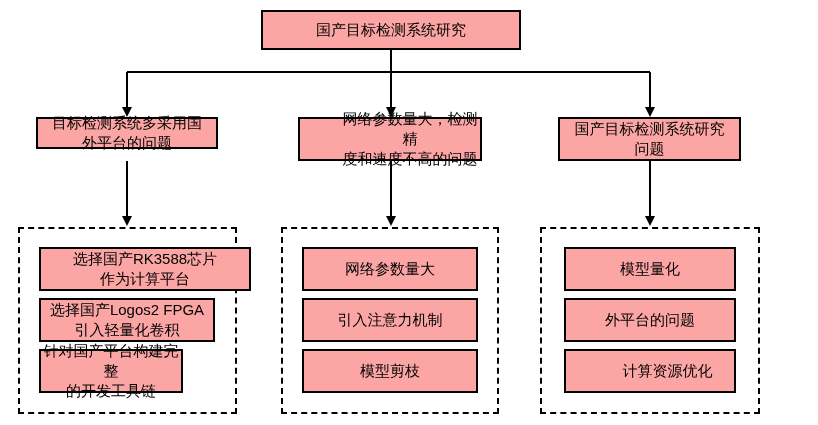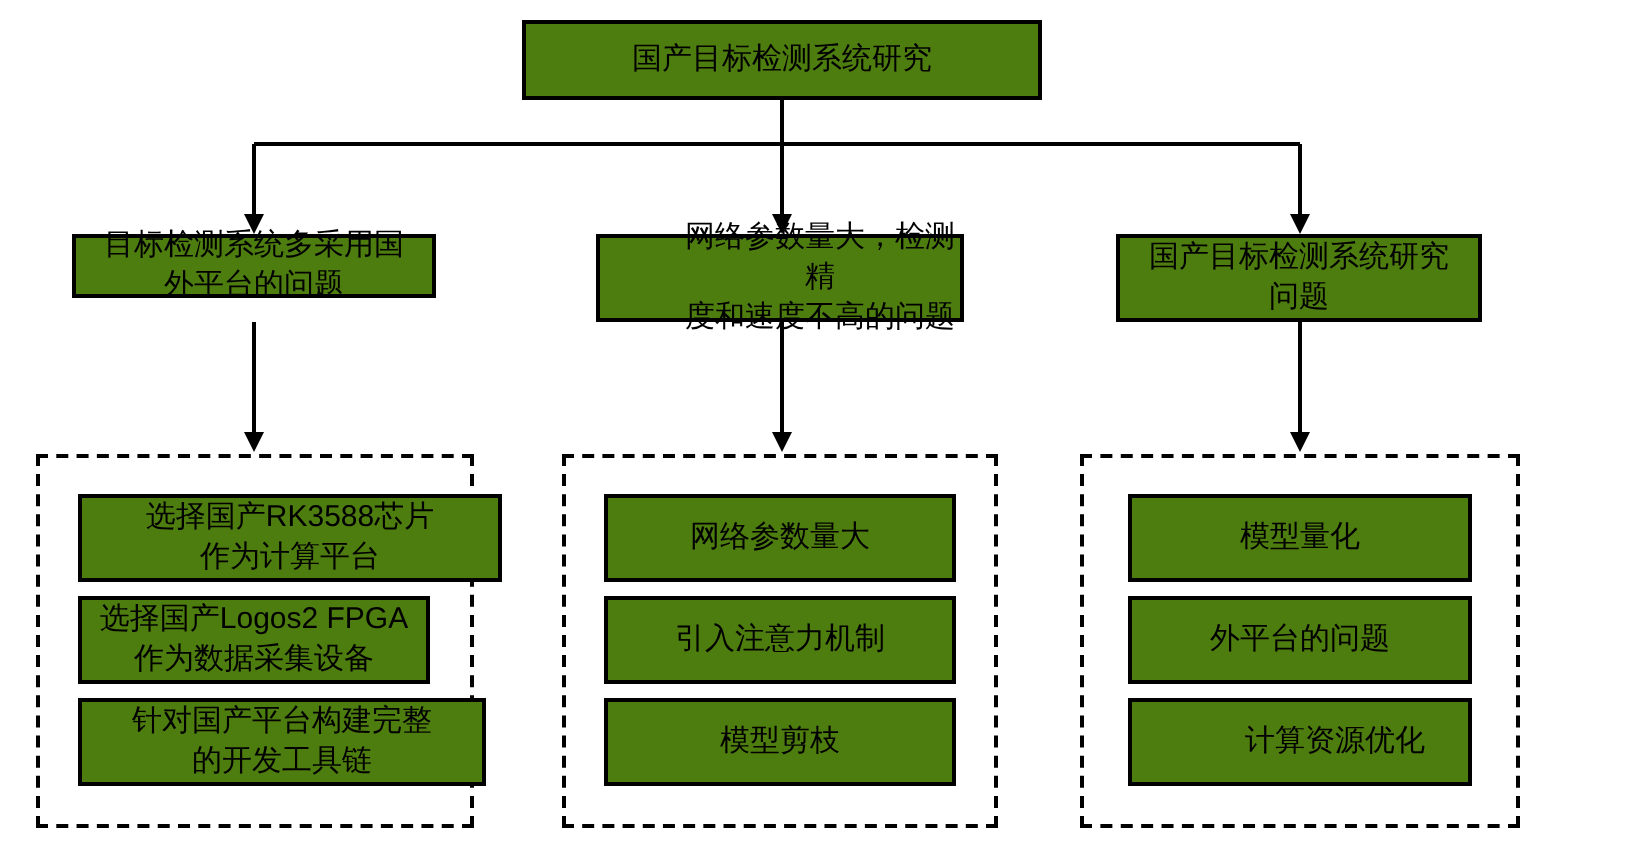--- a/index.html
+++ b/index.html
@@ -20,21 +20,21 @@
     left: 0;
     top: 0;
     width: 818px;
     height: 425px;
     pointer-events: none;
   }
   .box {
     position: absolute;
     box-sizing: border-box;
     border: 2px solid #000000;
-    background: #4d7c0f;
+    background: #fca5a5;
     display: flex;
     align-items: center;
     justify-content: center;
     text-align: center;
     white-space: pre-line;
     color: #000000;
     font-size: 15px;
     line-height: 20px;
   }
   .group {
@@ -80,22 +80,22 @@
 外平台的问题</div>
   <div class="box" style="left:298px; top:117px; width:184px; height:44px;padding-left:40px;">网络参数量大，检测精
 度和速度不高的问题</div>
   <div class="box" style="left:558px; top:117px; width:183px; height:44px;">国产目标检测系统研究
 问题</div>
 
   <div class="group" style="left:18px; top:227px; width:219px; height:187px;"></div>
   <div class="box" style="left:39px; top:247px; width:212px; height:44px;">选择国产RK3588芯片
 作为计算平台</div>
   <div class="box" style="left:39px; top:298px; width:176px; height:44px;">选择国产Logos2 FPGA
-作为数据采集设备</div>
-  <div class="box" style="left:39px; top:349px; width:204px; height:44px;">针对国产平台构建完整
+引入轻量化卷积</div>
+  <div class="box" style="left:39px; top:349px; width:144px; height:44px;">针对国产平台构建完整
 的开发工具链</div>
 
   <div class="group" style="left:281px; top:227px; width:218px; height:187px;"></div>
   <div class="box" style="left:302px; top:247px; width:176px; height:44px;">网络参数量大</div>
   <div class="box" style="left:302px; top:349px; width:176px; height:44px;">模型剪枝</div>
   <div class="box" style="left:302px; top:298px; width:176px; height:44px;">引入注意力机制</div>
 
   <div class="group" style="left:540px; top:227px; width:220px; height:187px;"></div>
   <div class="box" style="left:564px; top:247px; width:172px; height:44px;">模型量化</div>
   <div class="box" style="left:564px; top:298px; width:172px; height:44px;">外平台的问题</div>

